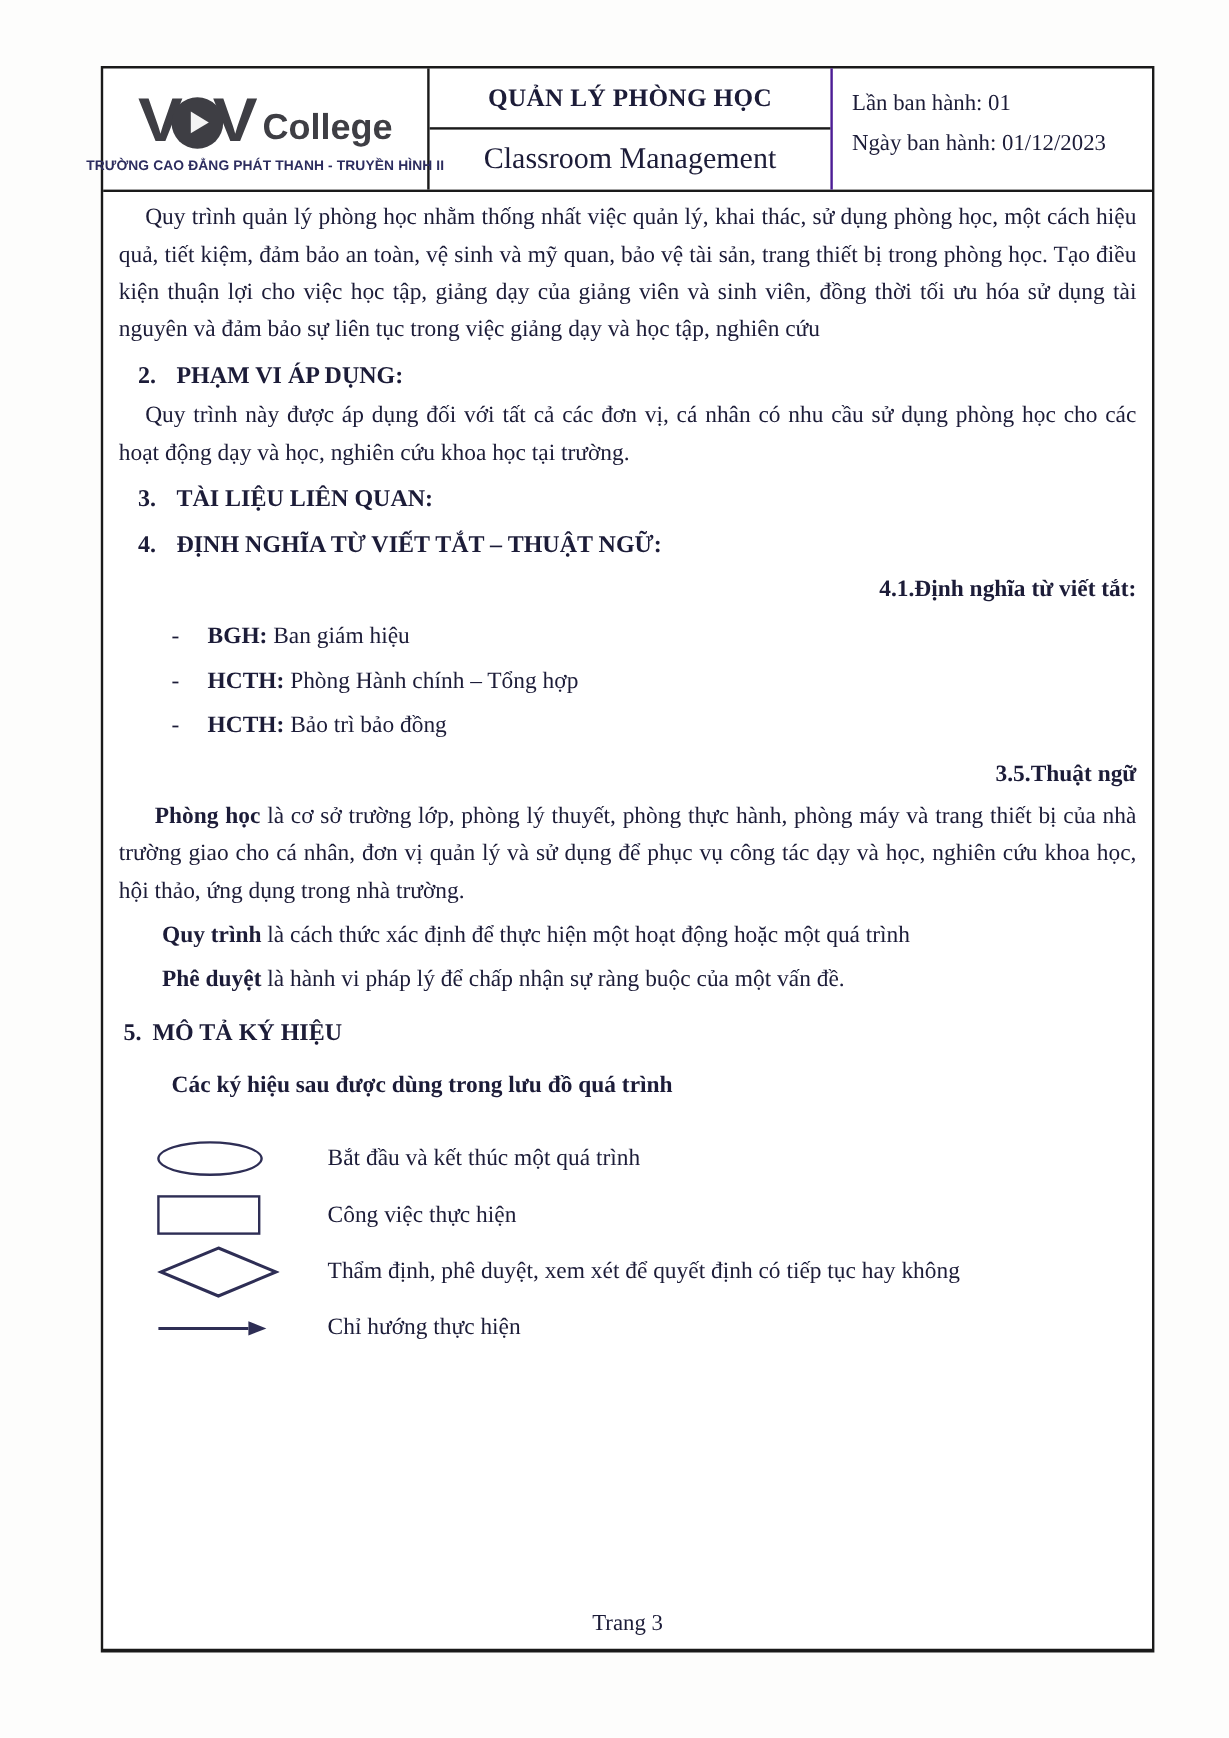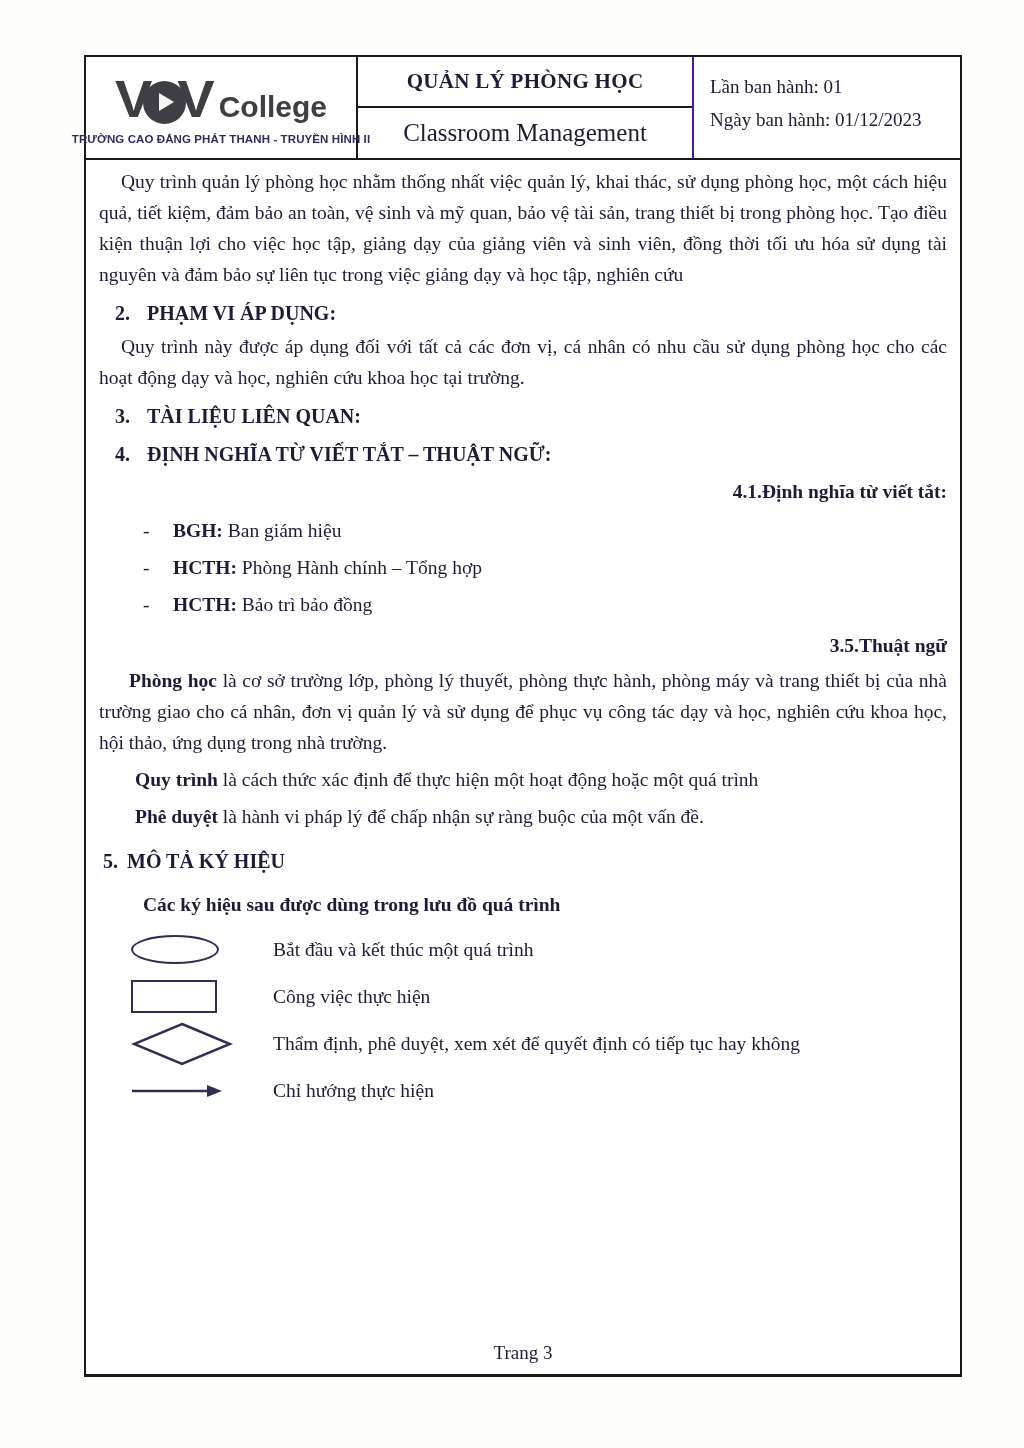--- a/index.html
+++ b/index.html
@@ -190,21 +190,21 @@
     text-indent: 36px;
     margin: 2px 0 4px 0;
     text-align: left;
   }
   .bold {
     font-weight: bold;
   }
   .symbols-intro {
     font-weight: bold;
     padding-left: 44px;
-    margin: 10px 0 6px 0;
+    margin: 10px 0 22px 0;
     text-align: left;
   }
   .symbol-row {
     display: flex;
     align-items: center;
     margin-left: 32px;
     height: 47px;
     text-align: center;
     gap: 20px;
   }

